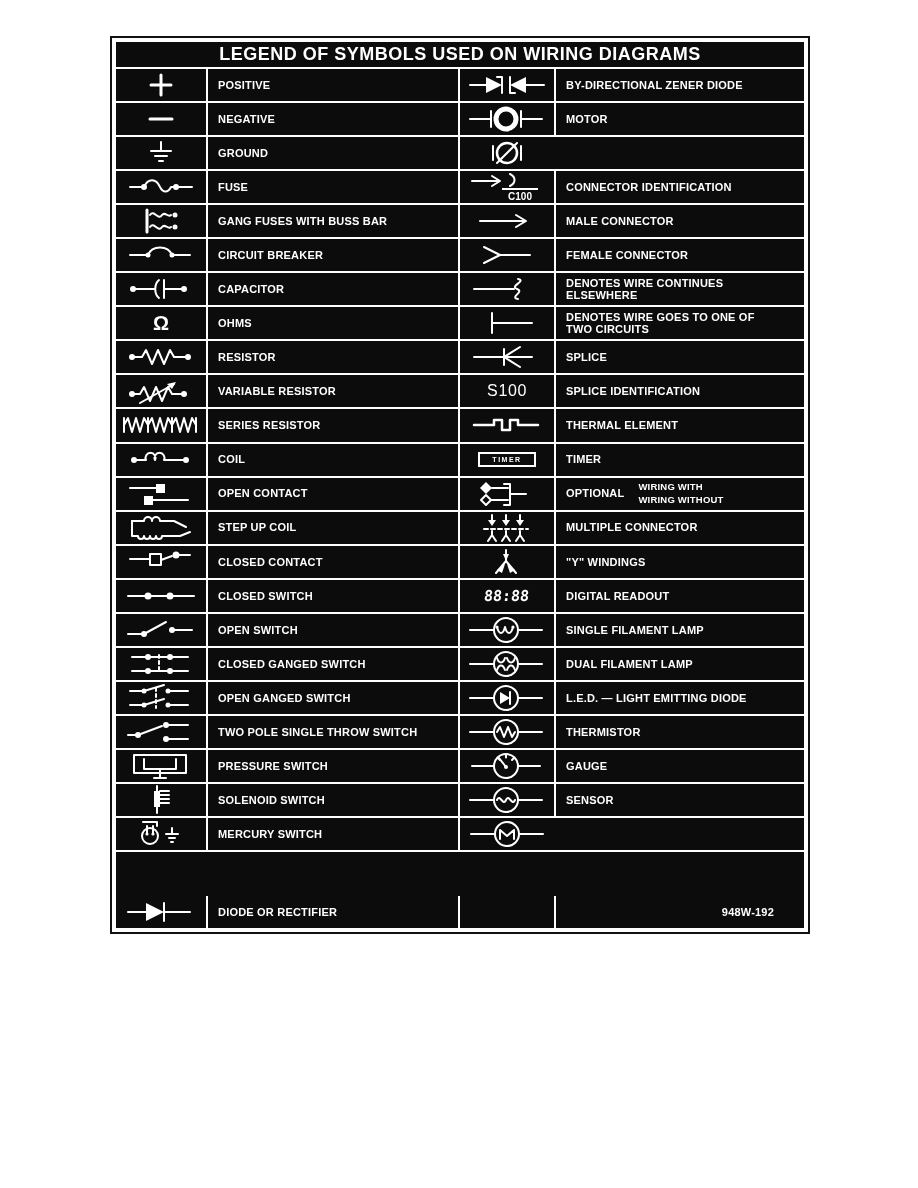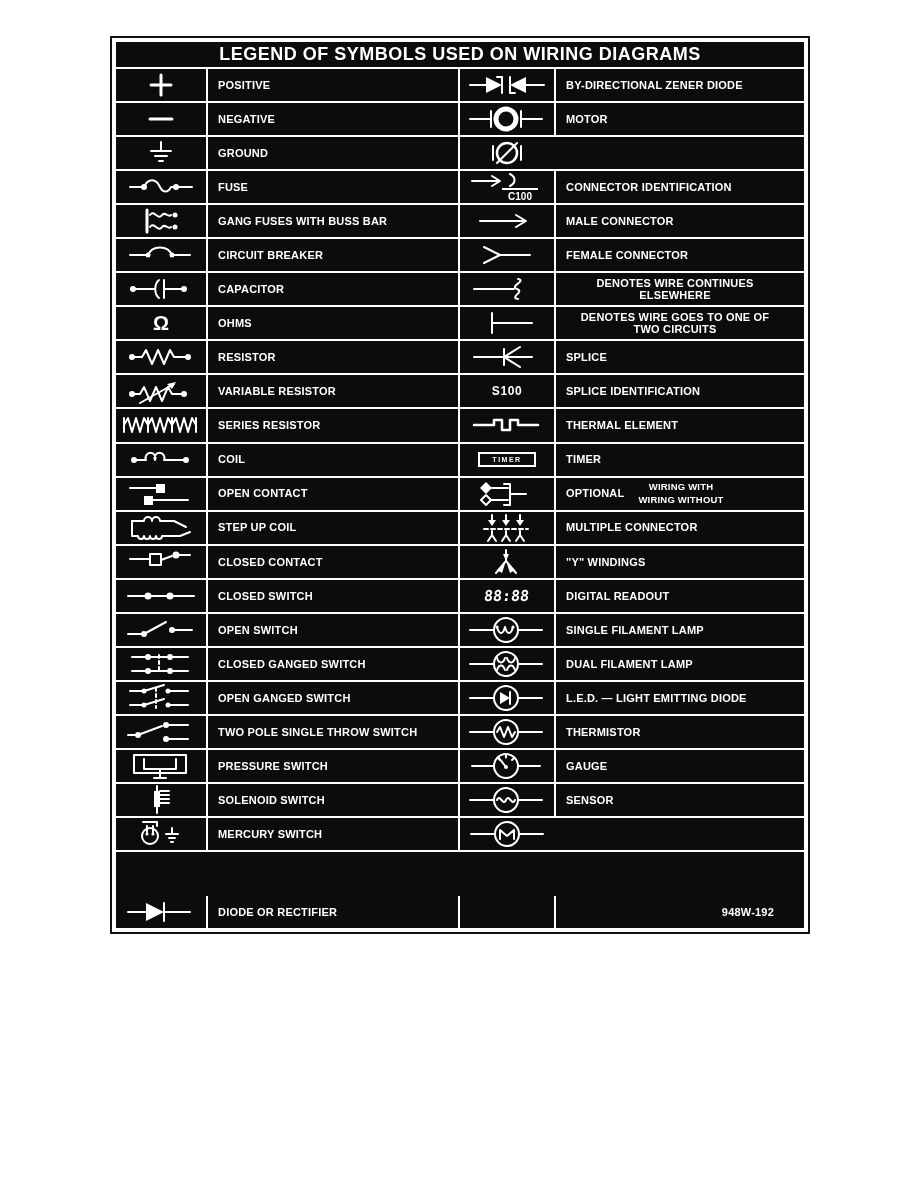--- a/index.html
+++ b/index.html
@@ -22,26 +22,26 @@
   }
   .row {
     flex:1; display:grid; grid-template-columns:92px 252px 96px 1fr;
     border-bottom:2px solid #ffffff; min-height:0;
   }
   .row:last-child { border-bottom:none;margin-top:44px; }
   .cell { display:flex; align-items:center; min-width:0; }
   .cell:not(:last-child) { border-right:2px solid #ffffff; }
   .sym { justify-content:center; }
   .sym.col { flex-direction:column; justify-content:center; }
-  .lbl { padding-left:10px; font-size:11px; font-weight:bold; letter-spacing:0.2px; line-height:1.12;text-align:center; }
+  .lbl { padding-left:10px; font-size:11px; font-weight:bold; letter-spacing:0.2px; line-height:1.12; }
   .lbl-r { max-width:218px; padding-right:4px; }
   svg { stroke:#ffffff; fill:none; stroke-width:2; stroke-linecap:round; stroke-linejoin:round; display:block; }
   .f { fill:#ffffff; stroke:none; }
   .glyph { font-size:20px; font-weight:bold; color:#ffffff; }
-  .code-text { font-size:12px; font-weight:bold; letter-spacing:0.6px; }
+  .code-text { font-size:16px; font-weight:normal; letter-spacing:0.6px; }
   .timer-box { border:2px solid #ffffff; font-size:7px; font-weight:bold; letter-spacing:1.5px; padding:2px 12px; }
   .digital { font-family:"DejaVu Sans Mono", monospace; font-size:15px; font-weight:bold; transform:skewX(-6deg); }
   .cid { font-size:10px; font-weight:bold; border-top:2px solid #ffffff; padding:1px 6px 0 6px; align-self:center; margin-left:26px; }
   .optional-cell { gap:14px; }
   .optional-sub { display:flex; flex-direction:column; font-size:9.5px; line-height:1.3; font-weight:bold; }
   .code-cell { justify-content:flex-end; padding-right:10px; padding-left:0; }
 </style>
 </head>
 <body>
 

